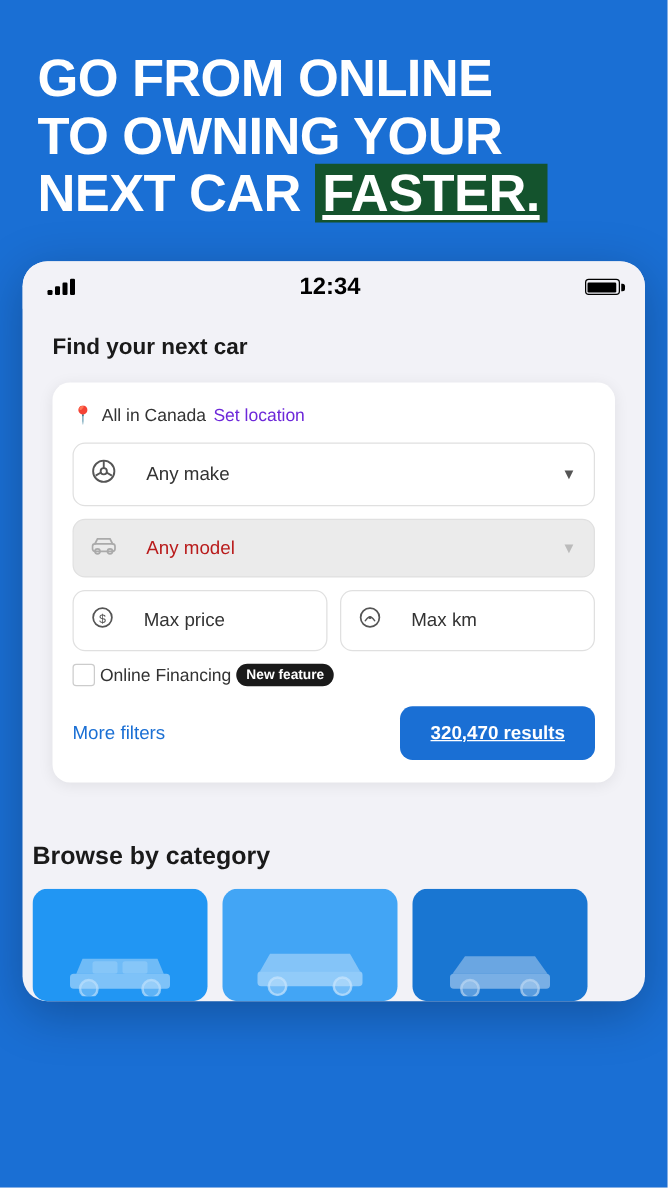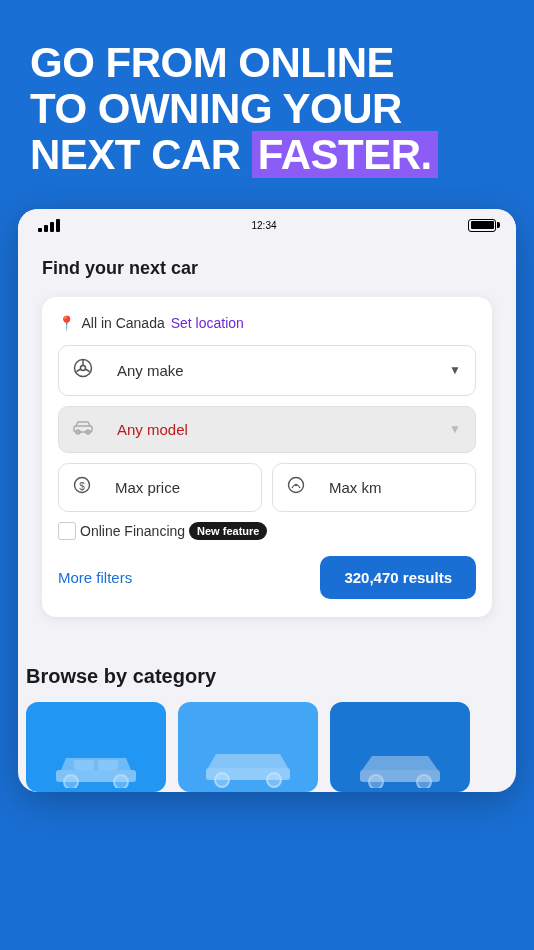--- a/index.html
+++ b/index.html
@@ -19,24 +19,25 @@
 
     .hero-title {
       color: #ffffff;
       font-size: 42px;
       font-weight: 900;
       line-height: 1.1;
       letter-spacing: -0.5px;
     }
 
     .hero-title .highlight {
-      background-color: #8b5cf6;
+      background-color: #14532d;
       color: #ffffff;
       padding: 0 6px;
       display: inline;
+      text-decoration: underline;
     }
 
     
     .phone-mockup {
       background: #f2f2f7;
       border-radius: 20px;
       margin: 0 18px;
       padding: 0;
       overflow: hidden;
       box-shadow: 0 10px 40px rgba(0,0,0,0.25);
@@ -57,22 +58,22 @@
       gap: 2px;
     }
 
     .signal-bar {
       background: #000;
       width: 4px;
       border-radius: 1px;
     }
 
     .status-time {
-      font-size: 10px;
-      font-weight: 400;
+      font-size: 19px;
+      font-weight: 700;
       color: #000;
     }
 
     .status-battery {
       width: 28px;
       height: 13px;
       border: 1.5px solid #000;
       border-radius: 3px;
       position: relative;
       display: flex;
@@ -253,20 +254,21 @@
 
     .results-btn {
       background: #1a6fd4;
       color: #fff;
       border: none;
       border-radius: 10px;
       padding: 13px 24px;
       font-size: 15px;
       font-weight: 600;
       cursor: pointer;
+      text-decoration: underline;
     }
 
     
     .browse-section {
       padding: 24px 24px 0 8px;
     }
 
     .browse-title {
       font-size: 20px;
       font-weight: 700;

